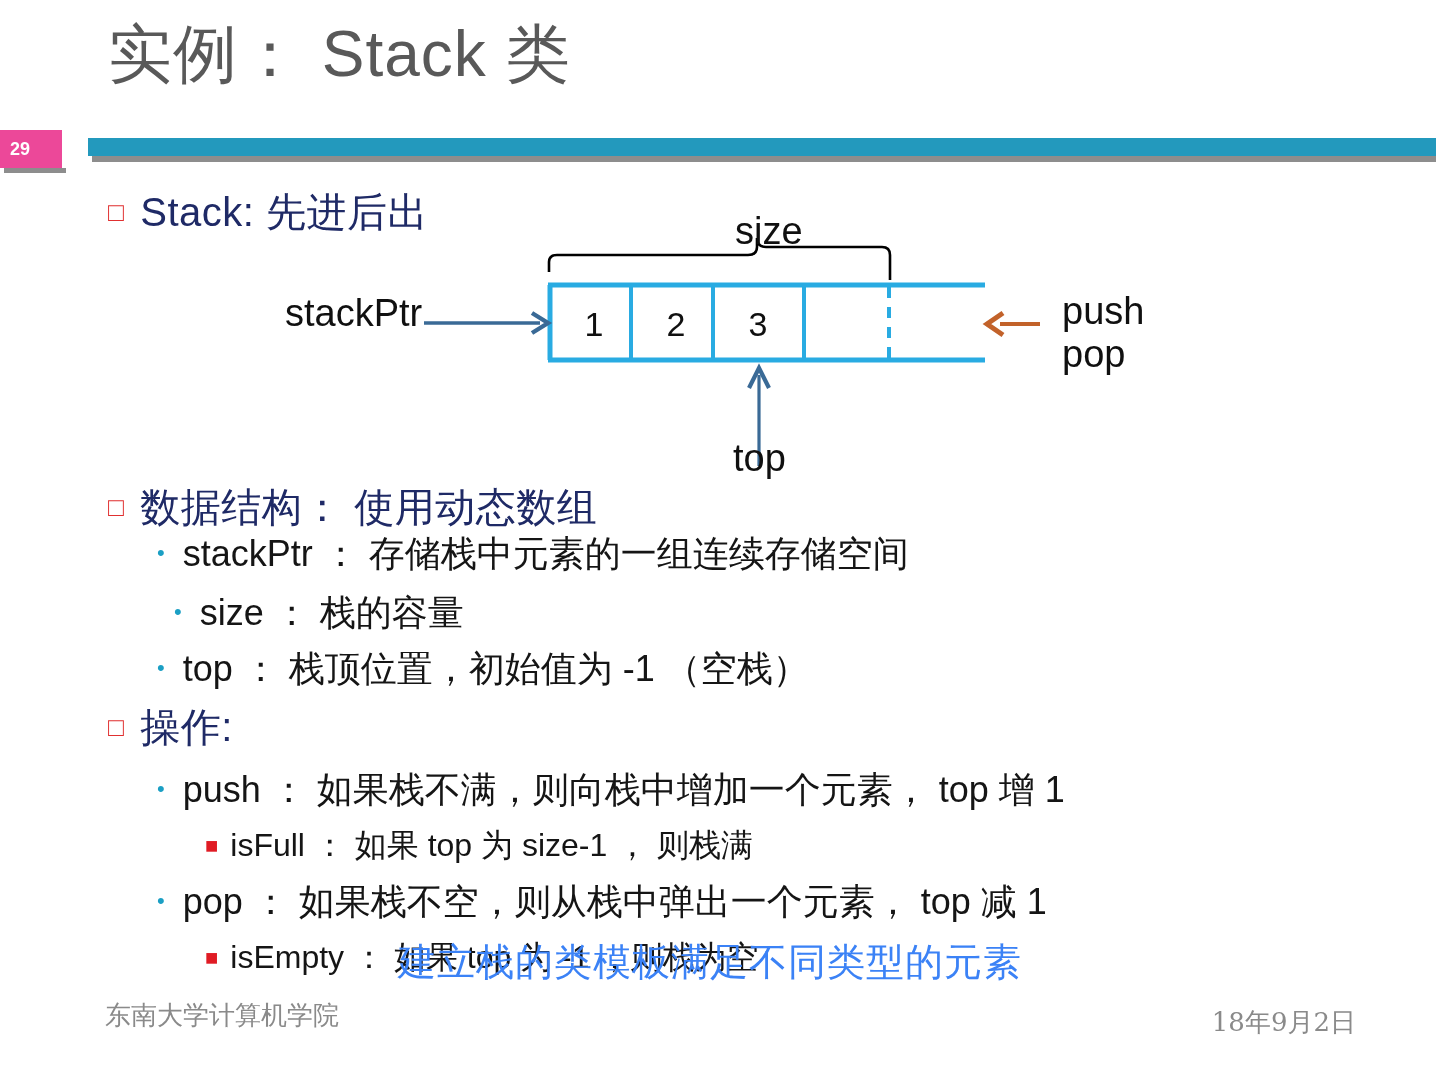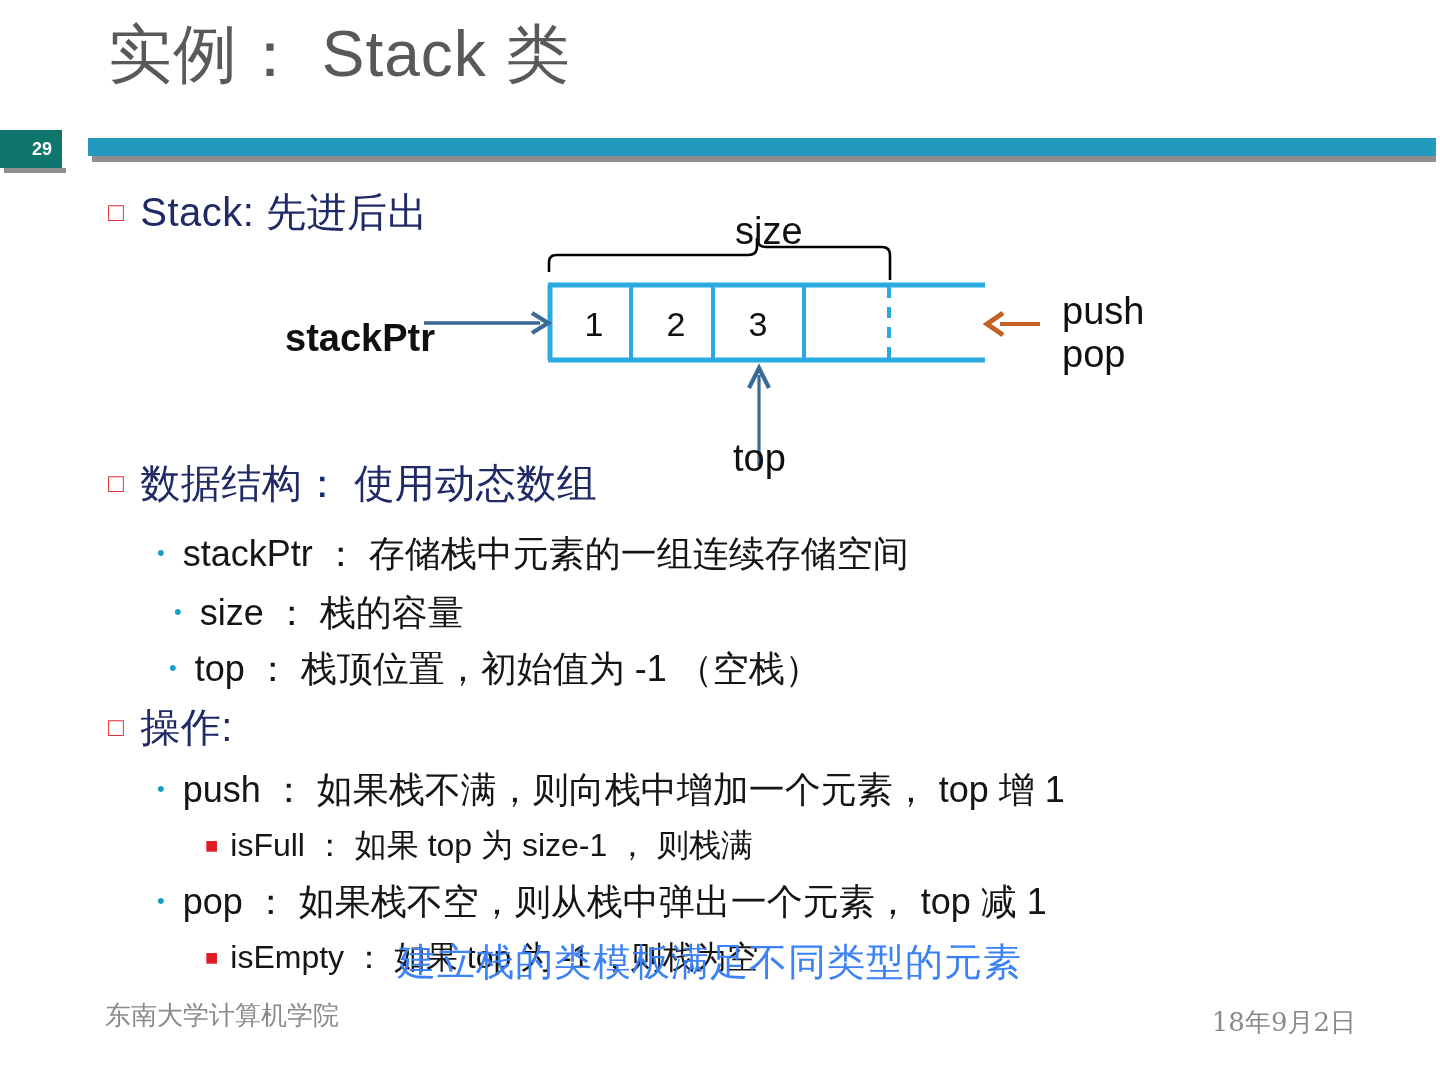--- a/index.html
+++ b/index.html
@@ -47,27 +47,27 @@
     width: 1348px;
     height: 6px;
     background: #8d8d8d;
   }
   .page-badge {
     position: absolute;
     left: 0px;
     top: 130px;
     width: 62px;
     height: 38px;
-    background: #0f766e;
+    background: #ec4899;
     color: #ffffff;
     font-size: 18px;
     font-weight: bold;
     display: flex;
     align-items: center;
-    padding-left: 32px;
+    padding-left: 10px;
     box-sizing: border-box;
   }
   .page-badge-shadow {
     position: absolute;
     left: 4px;
     top: 168px;
     width: 62px;
     height: 5px;
     background: #8d8d8d;
   }
@@ -193,40 +193,40 @@
     <path d="M 532 313 L 548 323 L 532 333" fill="none" stroke="#3a6a96" stroke-width="4.4"></path>
 
     <line x1="759" y1="466" x2="759" y2="375" stroke="#3a6a96" stroke-width="3.2"></line>
     <path d="M 749 388 L 759 368 L 769 388" fill="none" stroke="#3a6a96" stroke-width="4.2"></path>
 
     <line x1="1040" y1="324" x2="1000" y2="324" stroke="#c2622a" stroke-width="4.2"></line>
     <path d="M 1003 313 L 987 324 L 1003 335" fill="none" stroke="#c2622a" stroke-width="5"></path>
   </svg>
 
   <div class="dlabel" style="left:735px; top:210px;">size</div>
-  <div class="dlabel" style="left:285px; top:317px;font-weight:bold;">stackPtr</div>
+  <div class="dlabel" style="left:285px; top:292px;">stackPtr</div>
   <div class="dlabel" style="left:733px; top:437px;">top</div>
   <div class="dlabel" style="left:1062px; top:290px;">push</div>
   <div class="dlabel" style="left:1062px; top:333px;">pop</div>
 
   <div class="cellnum" style="left:553px; top:305px;">1</div>
   <div class="cellnum" style="left:635px; top:305px;">2</div>
   <div class="cellnum" style="left:717px; top:305px;">3</div>
 
-  <div class="b1" style="left:108px; top:456px;">
+  <div class="b1" style="left:108px; top:480px;">
     <span class="marker">□</span><span>数据结构： 使用动态数组</span>
   </div>
 
   <div class="b2" style="left:157px; top:530px;">
     <span class="marker">•</span><span>stackPtr ：  存储栈中元素的一组连续存储空间</span>
   </div>
   <div class="b2" style="left:174px; top:589px;">
     <span class="marker">•</span><span>size ：  栈的容量</span>
   </div>
-  <div class="b2" style="left:169px; top:645px;">
+  <div class="b2" style="left:157px; top:645px;">
     <span class="marker">•</span><span>top ：   栈顶位置，初始值为 -1  （空栈）</span>
   </div>
 
   <div class="b1" style="left:108px; top:700px;">
     <span class="marker">□</span><span>操作:</span>
   </div>
 
   <div class="b2" style="left:157px; top:766px;">
     <span class="marker">•</span><span>push ：  如果栈不满，则向栈中增加一个元素， top 增 1</span>
   </div>

